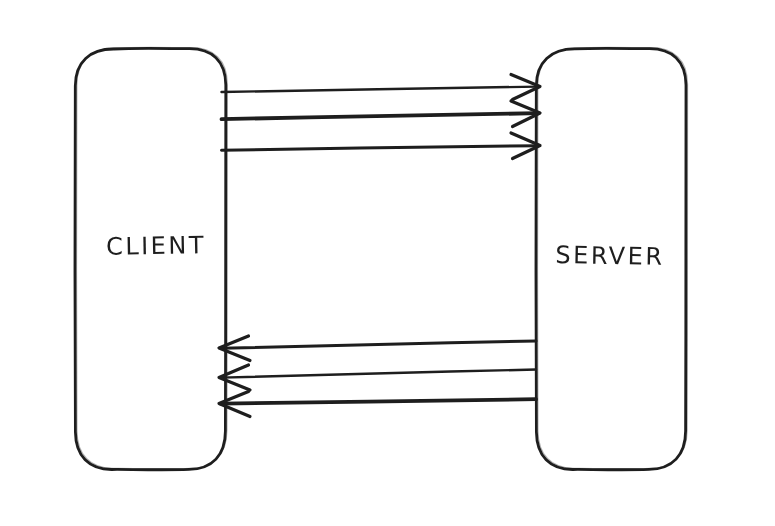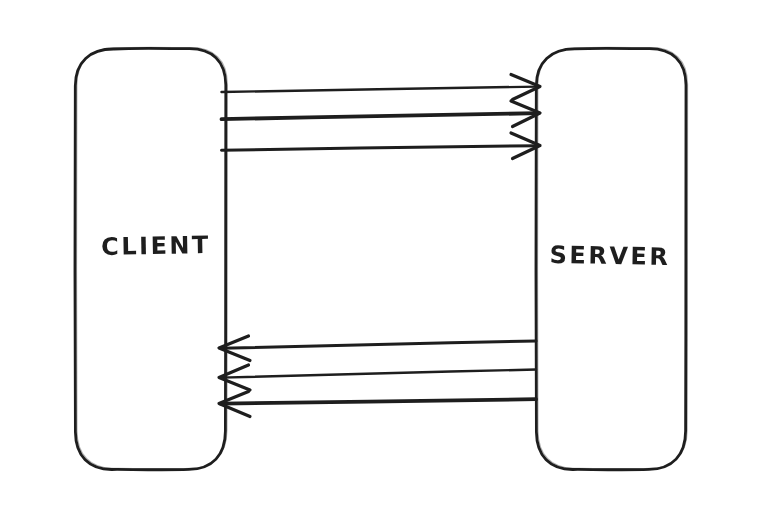--- a/index.html
+++ b/index.html
@@ -4,21 +4,21 @@
 <style>
   :root { --ink:#1e1e1e; --bg:#ffffff; }
   * { box-sizing:border-box; }
   html,body { margin:0; padding:0; }
   body {
     width:775px; height:526px;
     background:var(--bg);
     font-family:"DejaVu Sans", "Liberation Sans", sans-serif;
     overflow:hidden;
   }
-  .stage { position:relative; width:775px; height:526px; background:var(--bg);font-weight:bold; }
+  .stage { position:relative; width:775px; height:526px; background:var(--bg); }
   svg { display:block; width:775px; height:526px; }
 
   .shape {
     fill:none;
     stroke:var(--ink);
     stroke-width:2.8;
     stroke-linecap:round;
     stroke-linejoin:round;
   }
   .sketch-ghost {

